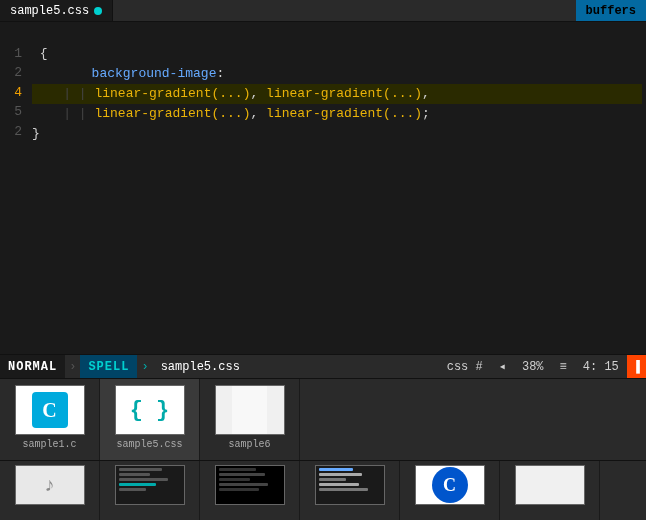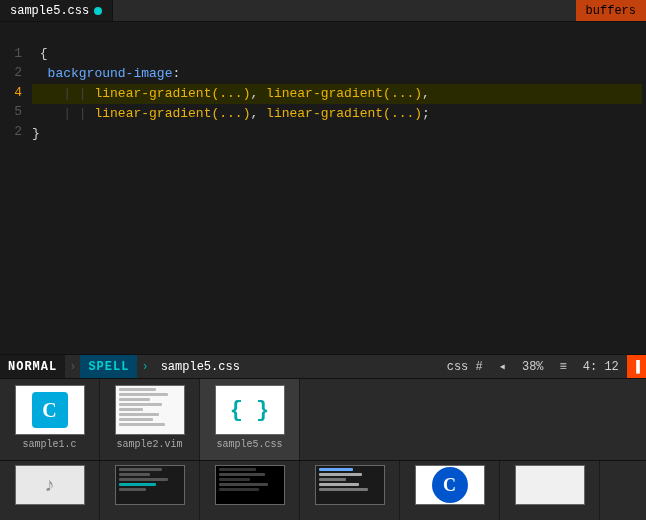--- a/index.html
+++ b/index.html
@@ -38,28 +38,28 @@
       height: 8px;
       background: #00d0d0;
       border-radius: 50%;
       margin-left: 5px;
       display: inline-block;
     }
     .tab-spacer {
       flex: 1;
     }
     .buffers-btn {
-      background: #c2410c;
+      background: #0369a1;
       color: #000;
       padding: 2px 10px;
       font-size: 12px;
       height: 100%;
       display: flex;
       align-items: center;
-      font-weight: normal;
+      font-weight: bold;
       cursor: pointer;
     }
 
     
     .editor-area {
       flex: 1;
       background: #1a1a1a;
       overflow: hidden;
       display: flex;
     }
@@ -94,21 +94,21 @@
       align-items: center;
     }
 
     .line-highlight {
       background: #2a2a00;
       width: 100%;
     }
 
     
     .kw-selector { color: #66aaff; }
-    .kw-prop { color: #66aaff; }
+    .kw-prop { color: #66aaff; margin-left: 44px; }
     .kw-fn { color: #eab308; }
     .kw-punct { color: #d0d0d0; }
     .kw-indent-bar { color: #444; }
 
     
     .status-bar {
       height: 24px;
       background: #2a2a2a;
       display: flex;
       align-items: center;
@@ -343,62 +343,53 @@
   <div class="status-mode">NORMAL</div>
   <span class="status-arrow">›</span>
   <div class="status-spell">SPELL</div>
   <span class="status-arrow2">›</span>
   <span class="status-filename">sample5.css</span>
   <div class="status-spacer"></div>
   <span class="status-info">css #</span>
   <span class="status-info">◂</span>
   <span class="status-info">38%</span>
   <span class="status-info">≡</span>
-  <span class="status-info">4: 12</span>
+  <span class="status-info">4: 15</span>
   <div class="status-right">▐</div>
 </div>
 
 <div class="thumbnails-row">
 
   <div class="thumb-item">
     <div class="thumb-preview">
       <div class="thumb-c">
         <div class="thumb-c-icon">C</div>
       </div>
     </div>
     <div class="thumb-label">sample1.c</div>
   </div>
 
-  <div class="thumb-item">
-    <div class="thumb-preview">
-      <div class="thumb-text-preview">
-        <div class="thumb-text-line" style="width:60%"></div>
-        <div class="thumb-text-line" style="width:80%"></div>
-        <div class="thumb-text-line" style="width:50%"></div>
-        <div class="thumb-text-line" style="width:70%"></div>
-        <div class="thumb-text-line" style="width:40%"></div>
-        <div class="thumb-text-line" style="width:65%"></div>
-        <div class="thumb-text-line" style="width:55%"></div>
-        <div class="thumb-text-line" style="width:75%"></div>
-      </div>
-    </div>
-    <div class="thumb-label">sample2.vim</div>
-  </div>
 
 
 
   <div class="thumb-item active-thumb">
     <div class="thumb-preview">
       <div class="thumb-c">
         <span class="thumb-brackets">{ }</span>
       </div>
     </div>
     <div class="thumb-label">sample5.css</div>
   </div>
 
+  <div class="thumb-item">
+    <div class="thumb-preview">
+      <div class="thumb-partial"></div>
+    </div>
+    <div class="thumb-label">sample6</div>
+  </div>
 
 </div>
 
 <div class="thumbnails-row2">
 
   <div class="thumb-item" style="width:100px; height:60px; padding:4px;">
     <div class="thumb-preview" style="width:70px; height:40px; background:#e8e8e8;">
       <div style="width:100%; height:100%; display:flex; align-items:center; justify-content:center; font-size:20px; color:#888;">♪</div>
     </div>
   </div>

